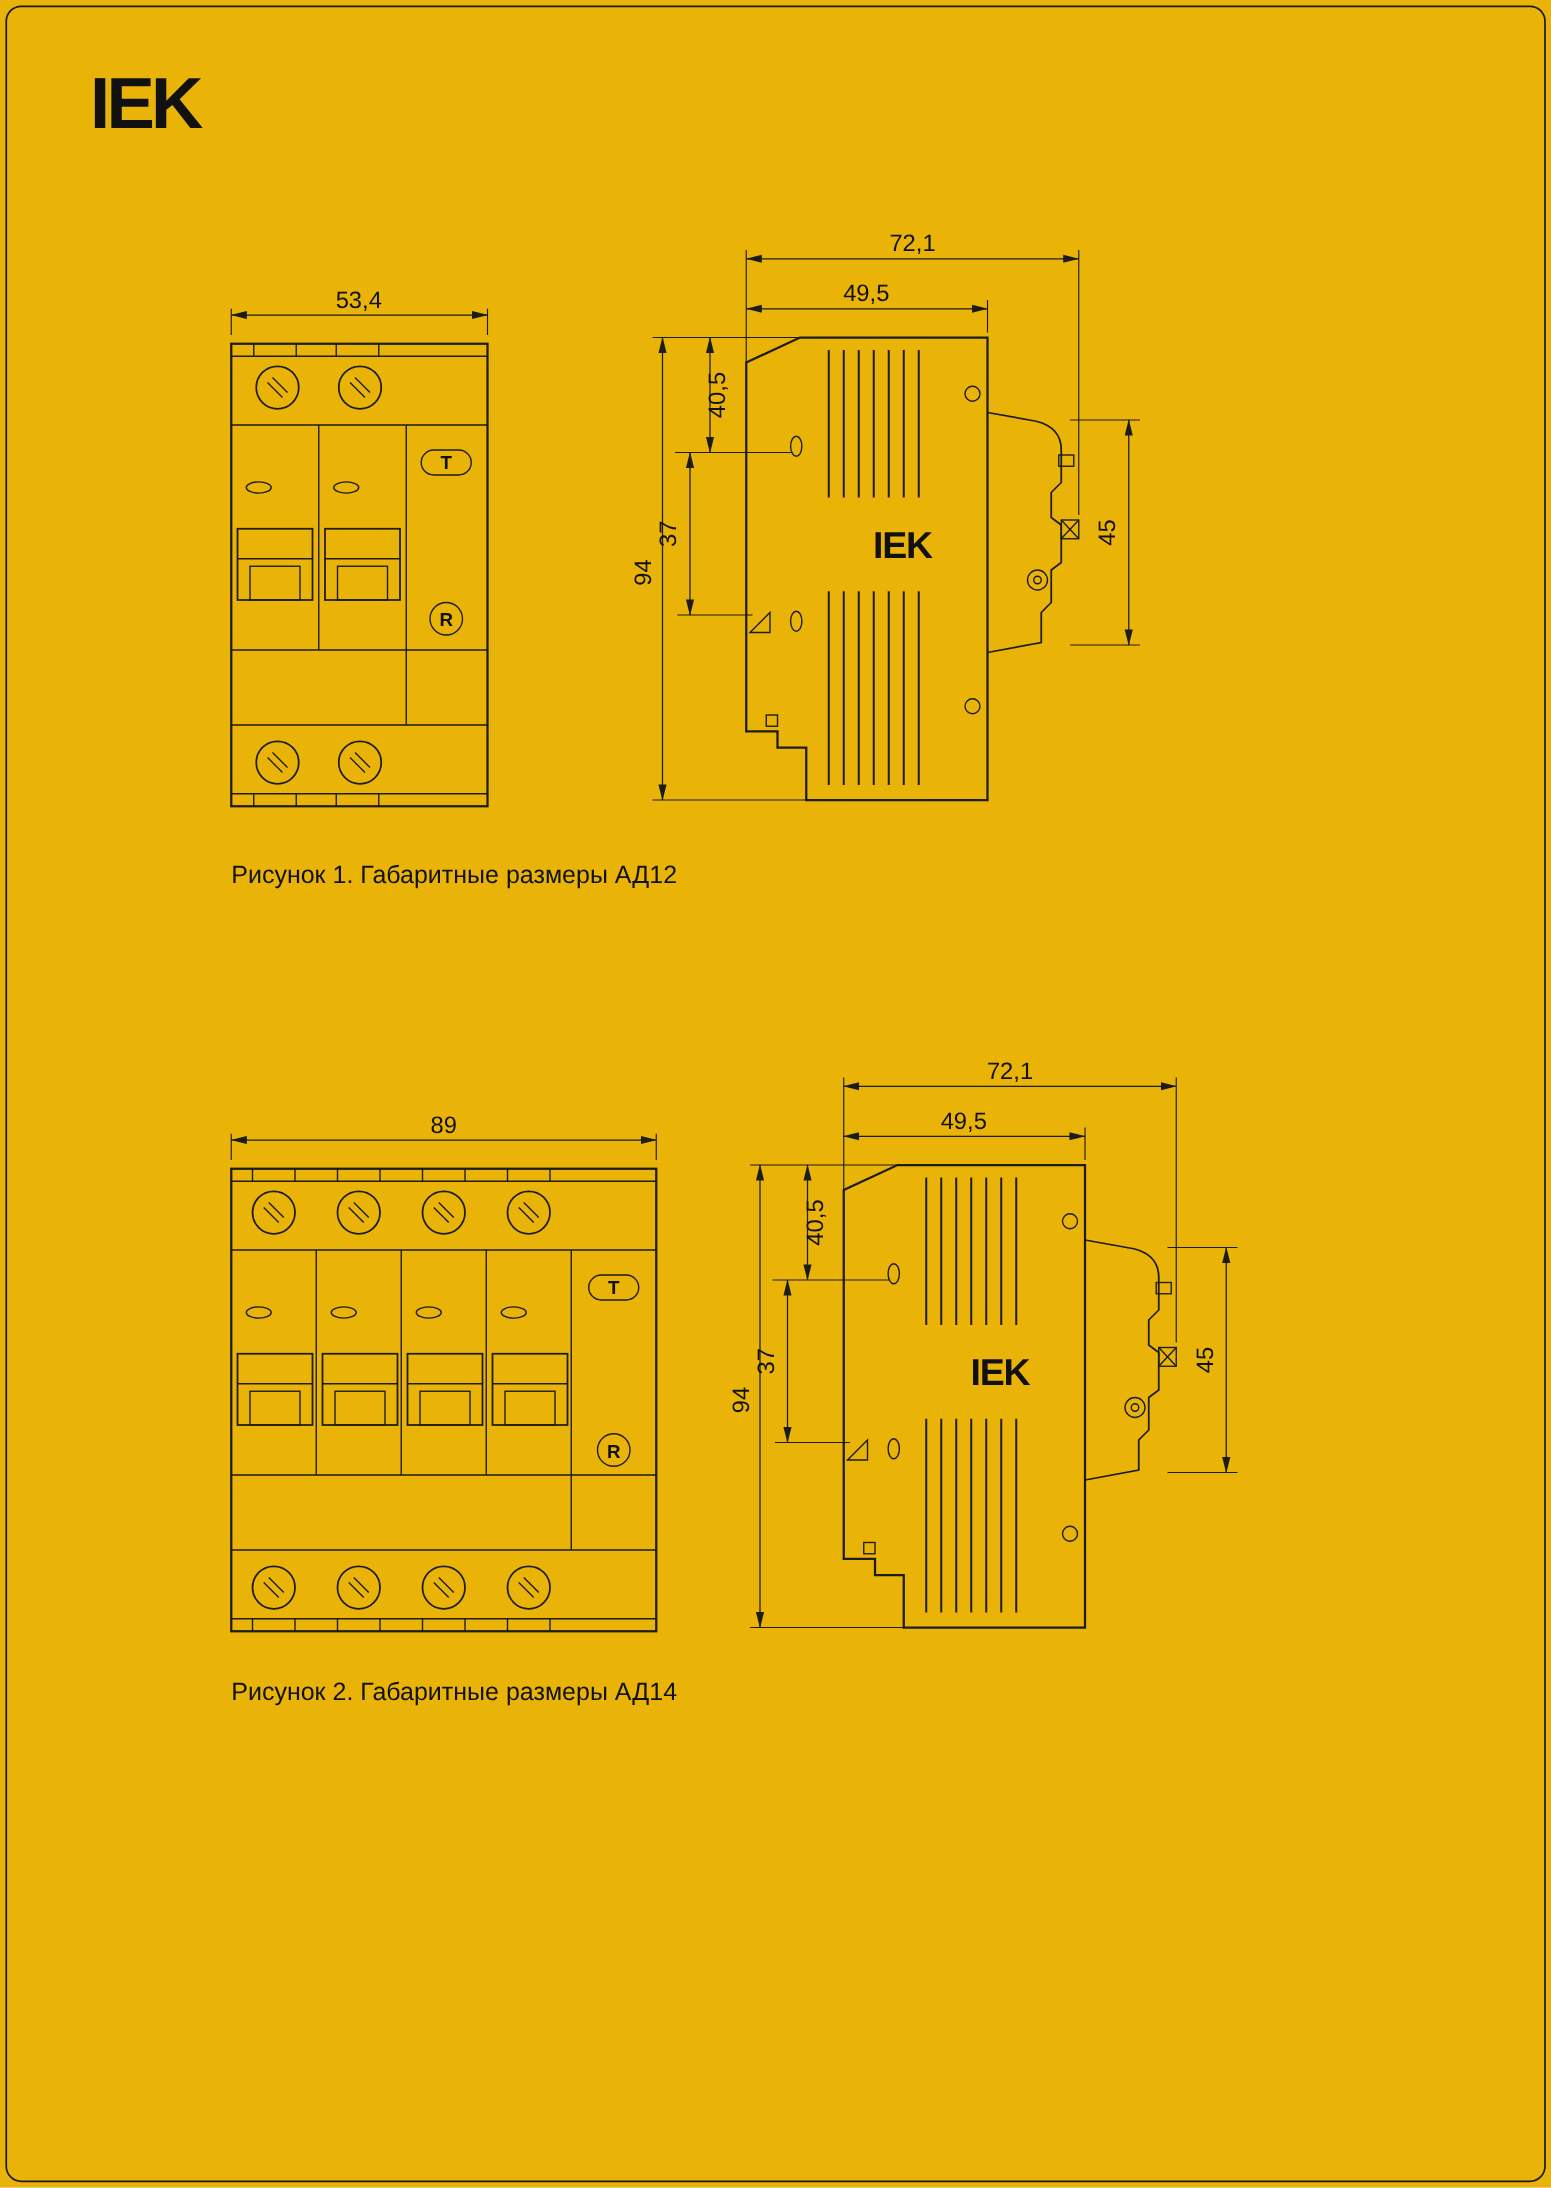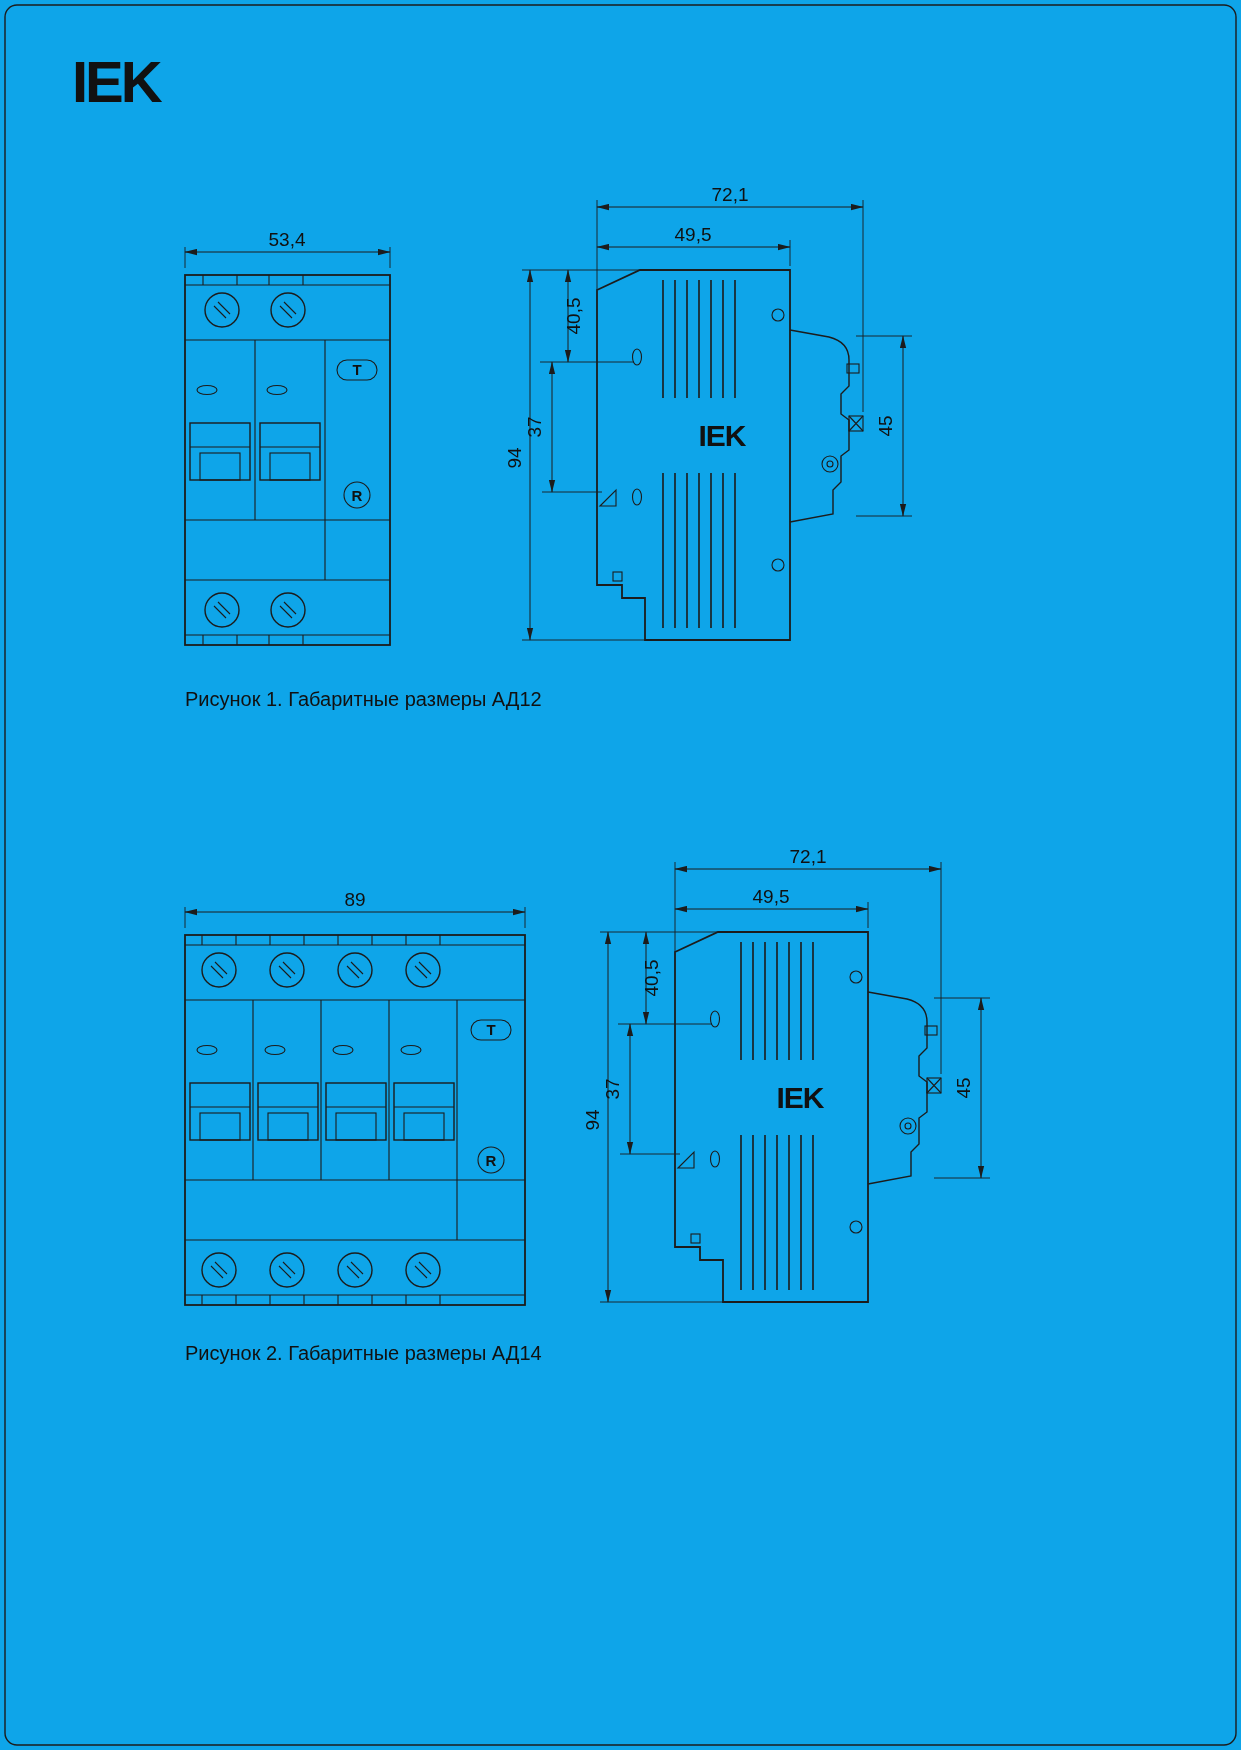--- a/index.html
+++ b/index.html
@@ -1,16 +1,16 @@
 <!DOCTYPE html>
 <html><head>
 <meta charset="utf-8">
 <style>
   html,body { margin:0; padding:0; background:#e8e8e8; }
-  .page { width:1241px; height:1750px; position:relative; background:#0ea5e9;
+  .page { width:1241px; height:1750px; position:relative; background:#eab308;
           font-family:"Liberation Sans", sans-serif; overflow:hidden; }
   svg { position:absolute; left:0; top:0; }
   .o   { fill:none; stroke:#1c1c1c; stroke-width:1.8; }
   .o2  { fill:none; stroke:#1c1c1c; stroke-width:1.4; }
   .d   { fill:none; stroke:#1c1c1c; stroke-width:1.1; }
   .rib { fill:none; stroke:#1c1c1c; stroke-width:1.6; }
   .dim { fill:none; stroke:#1c1c1c; stroke-width:1; }
   .ext { fill:none; stroke:#1c1c1c; stroke-width:0.9; }
   .arrfill { fill:#1c1c1c; }
   text { fill:#111; font-family:"Liberation Sans", sans-serif; }

